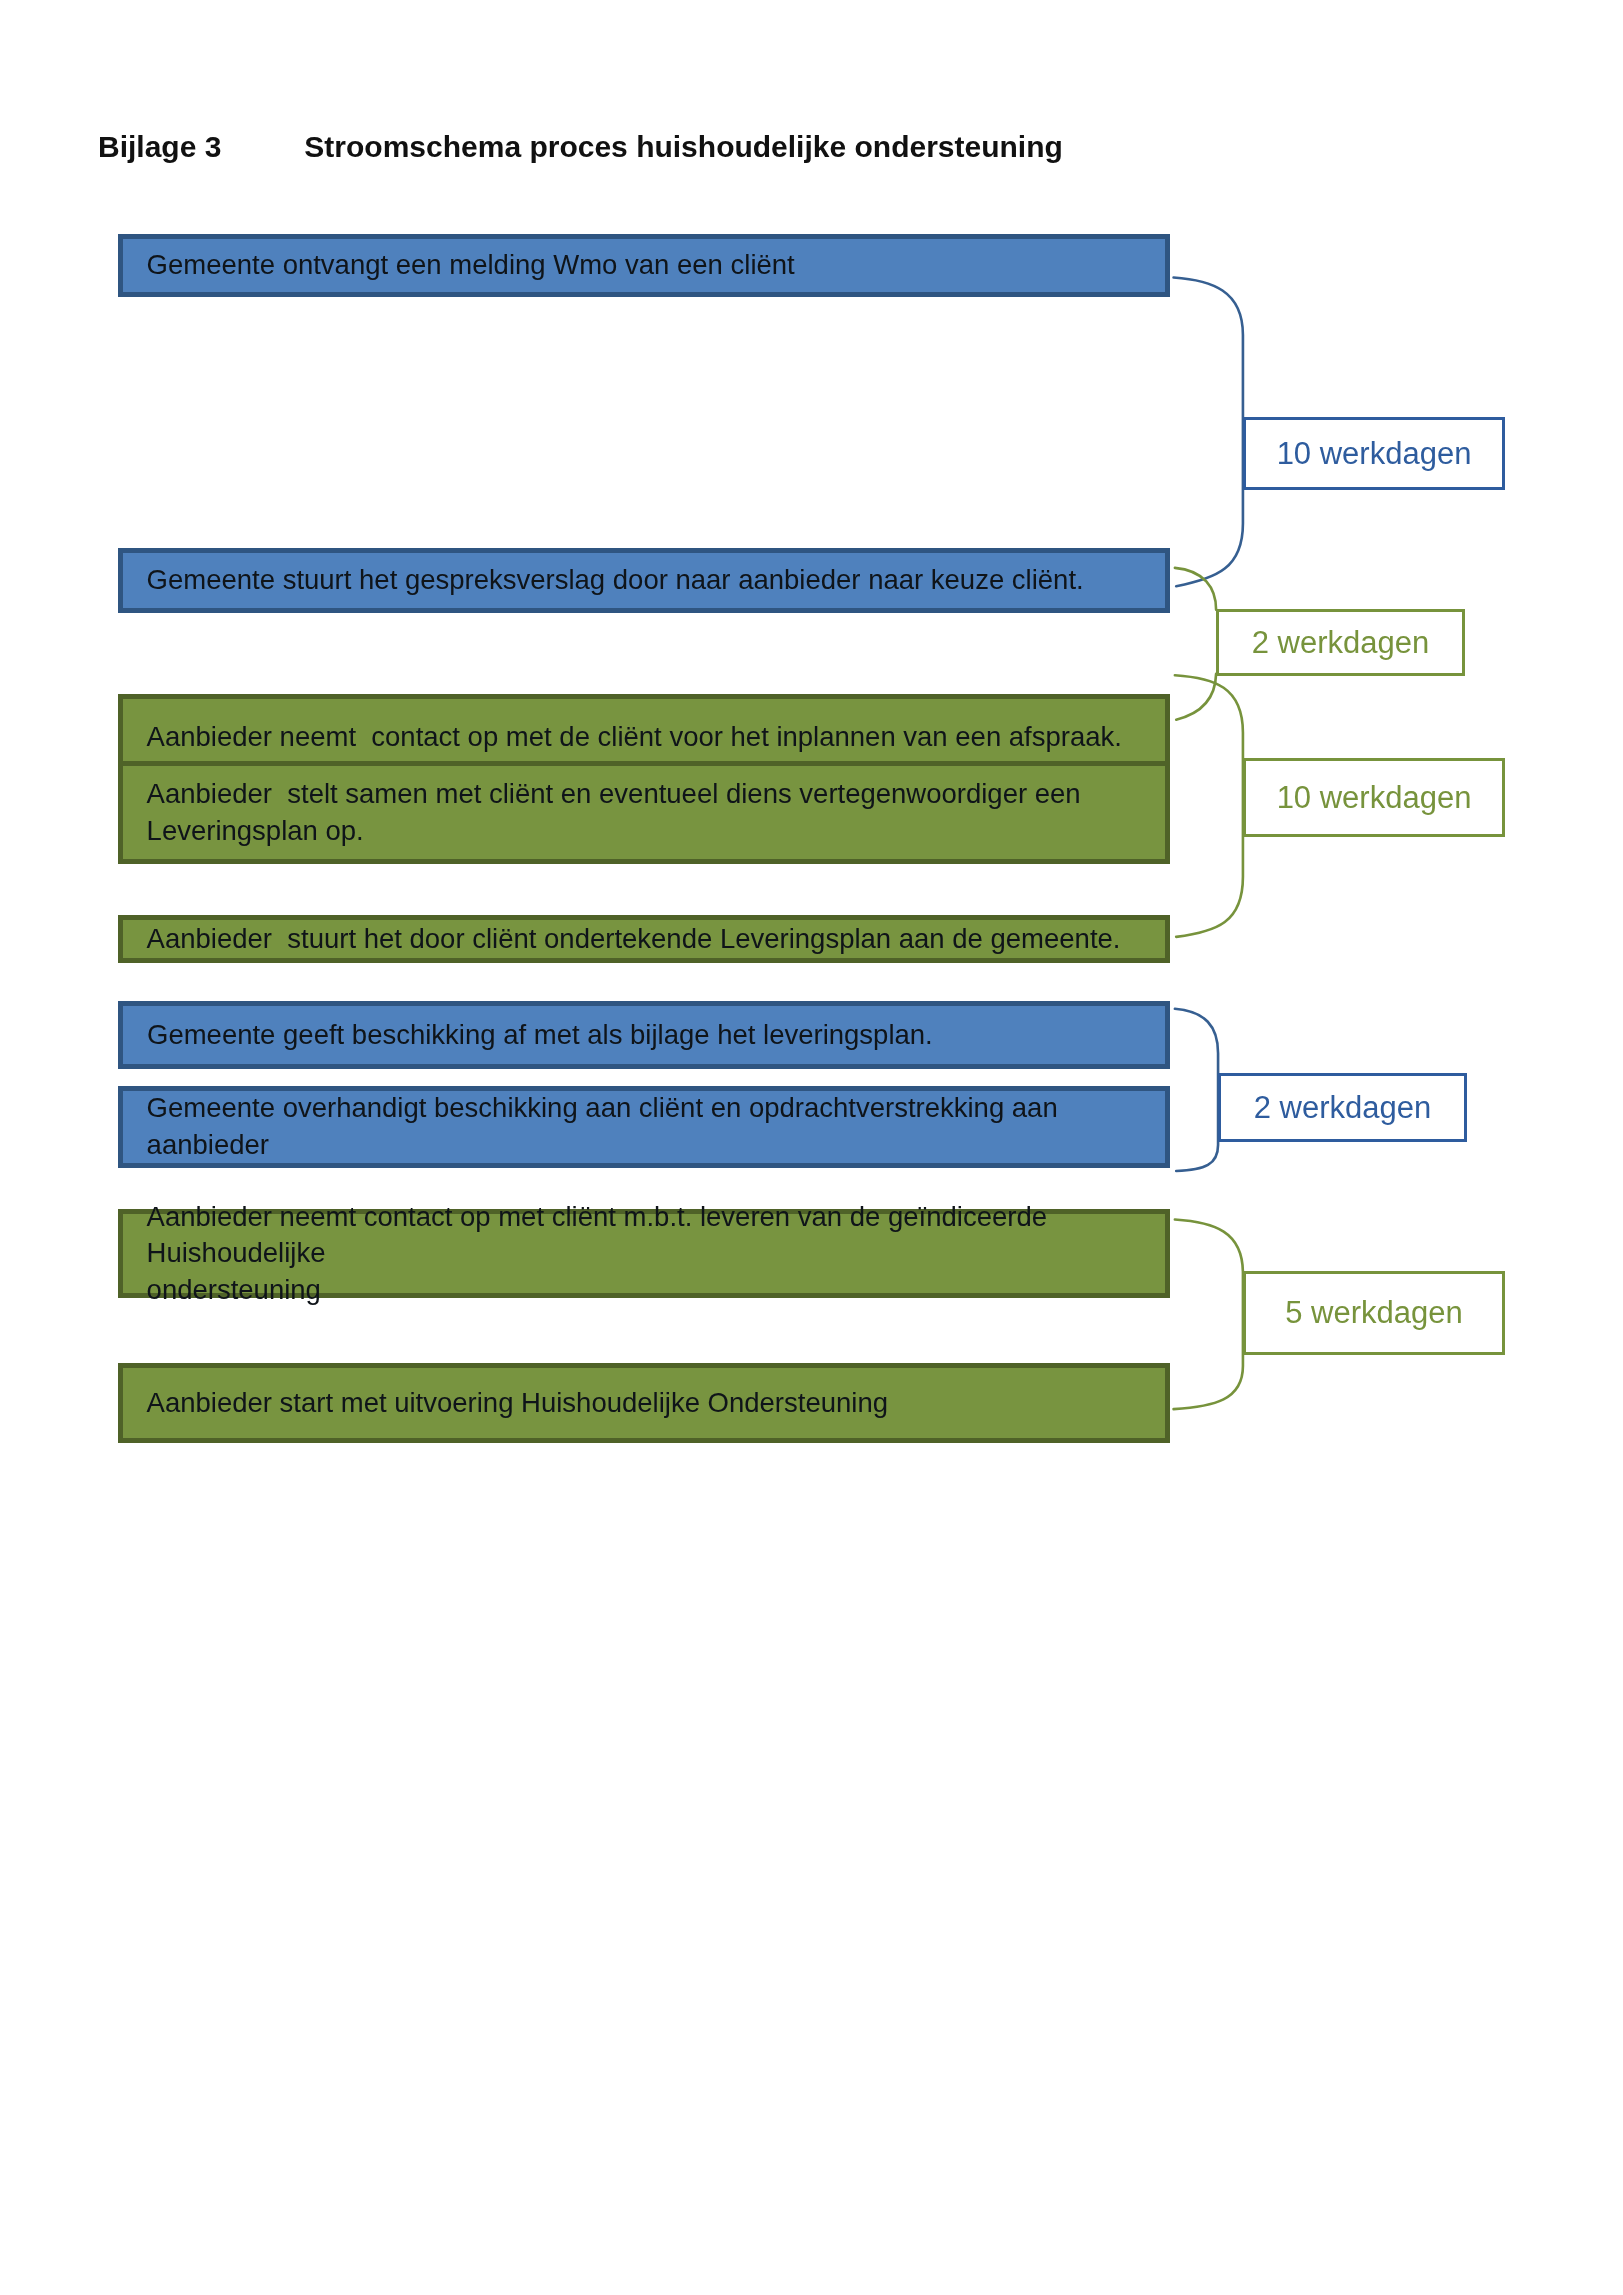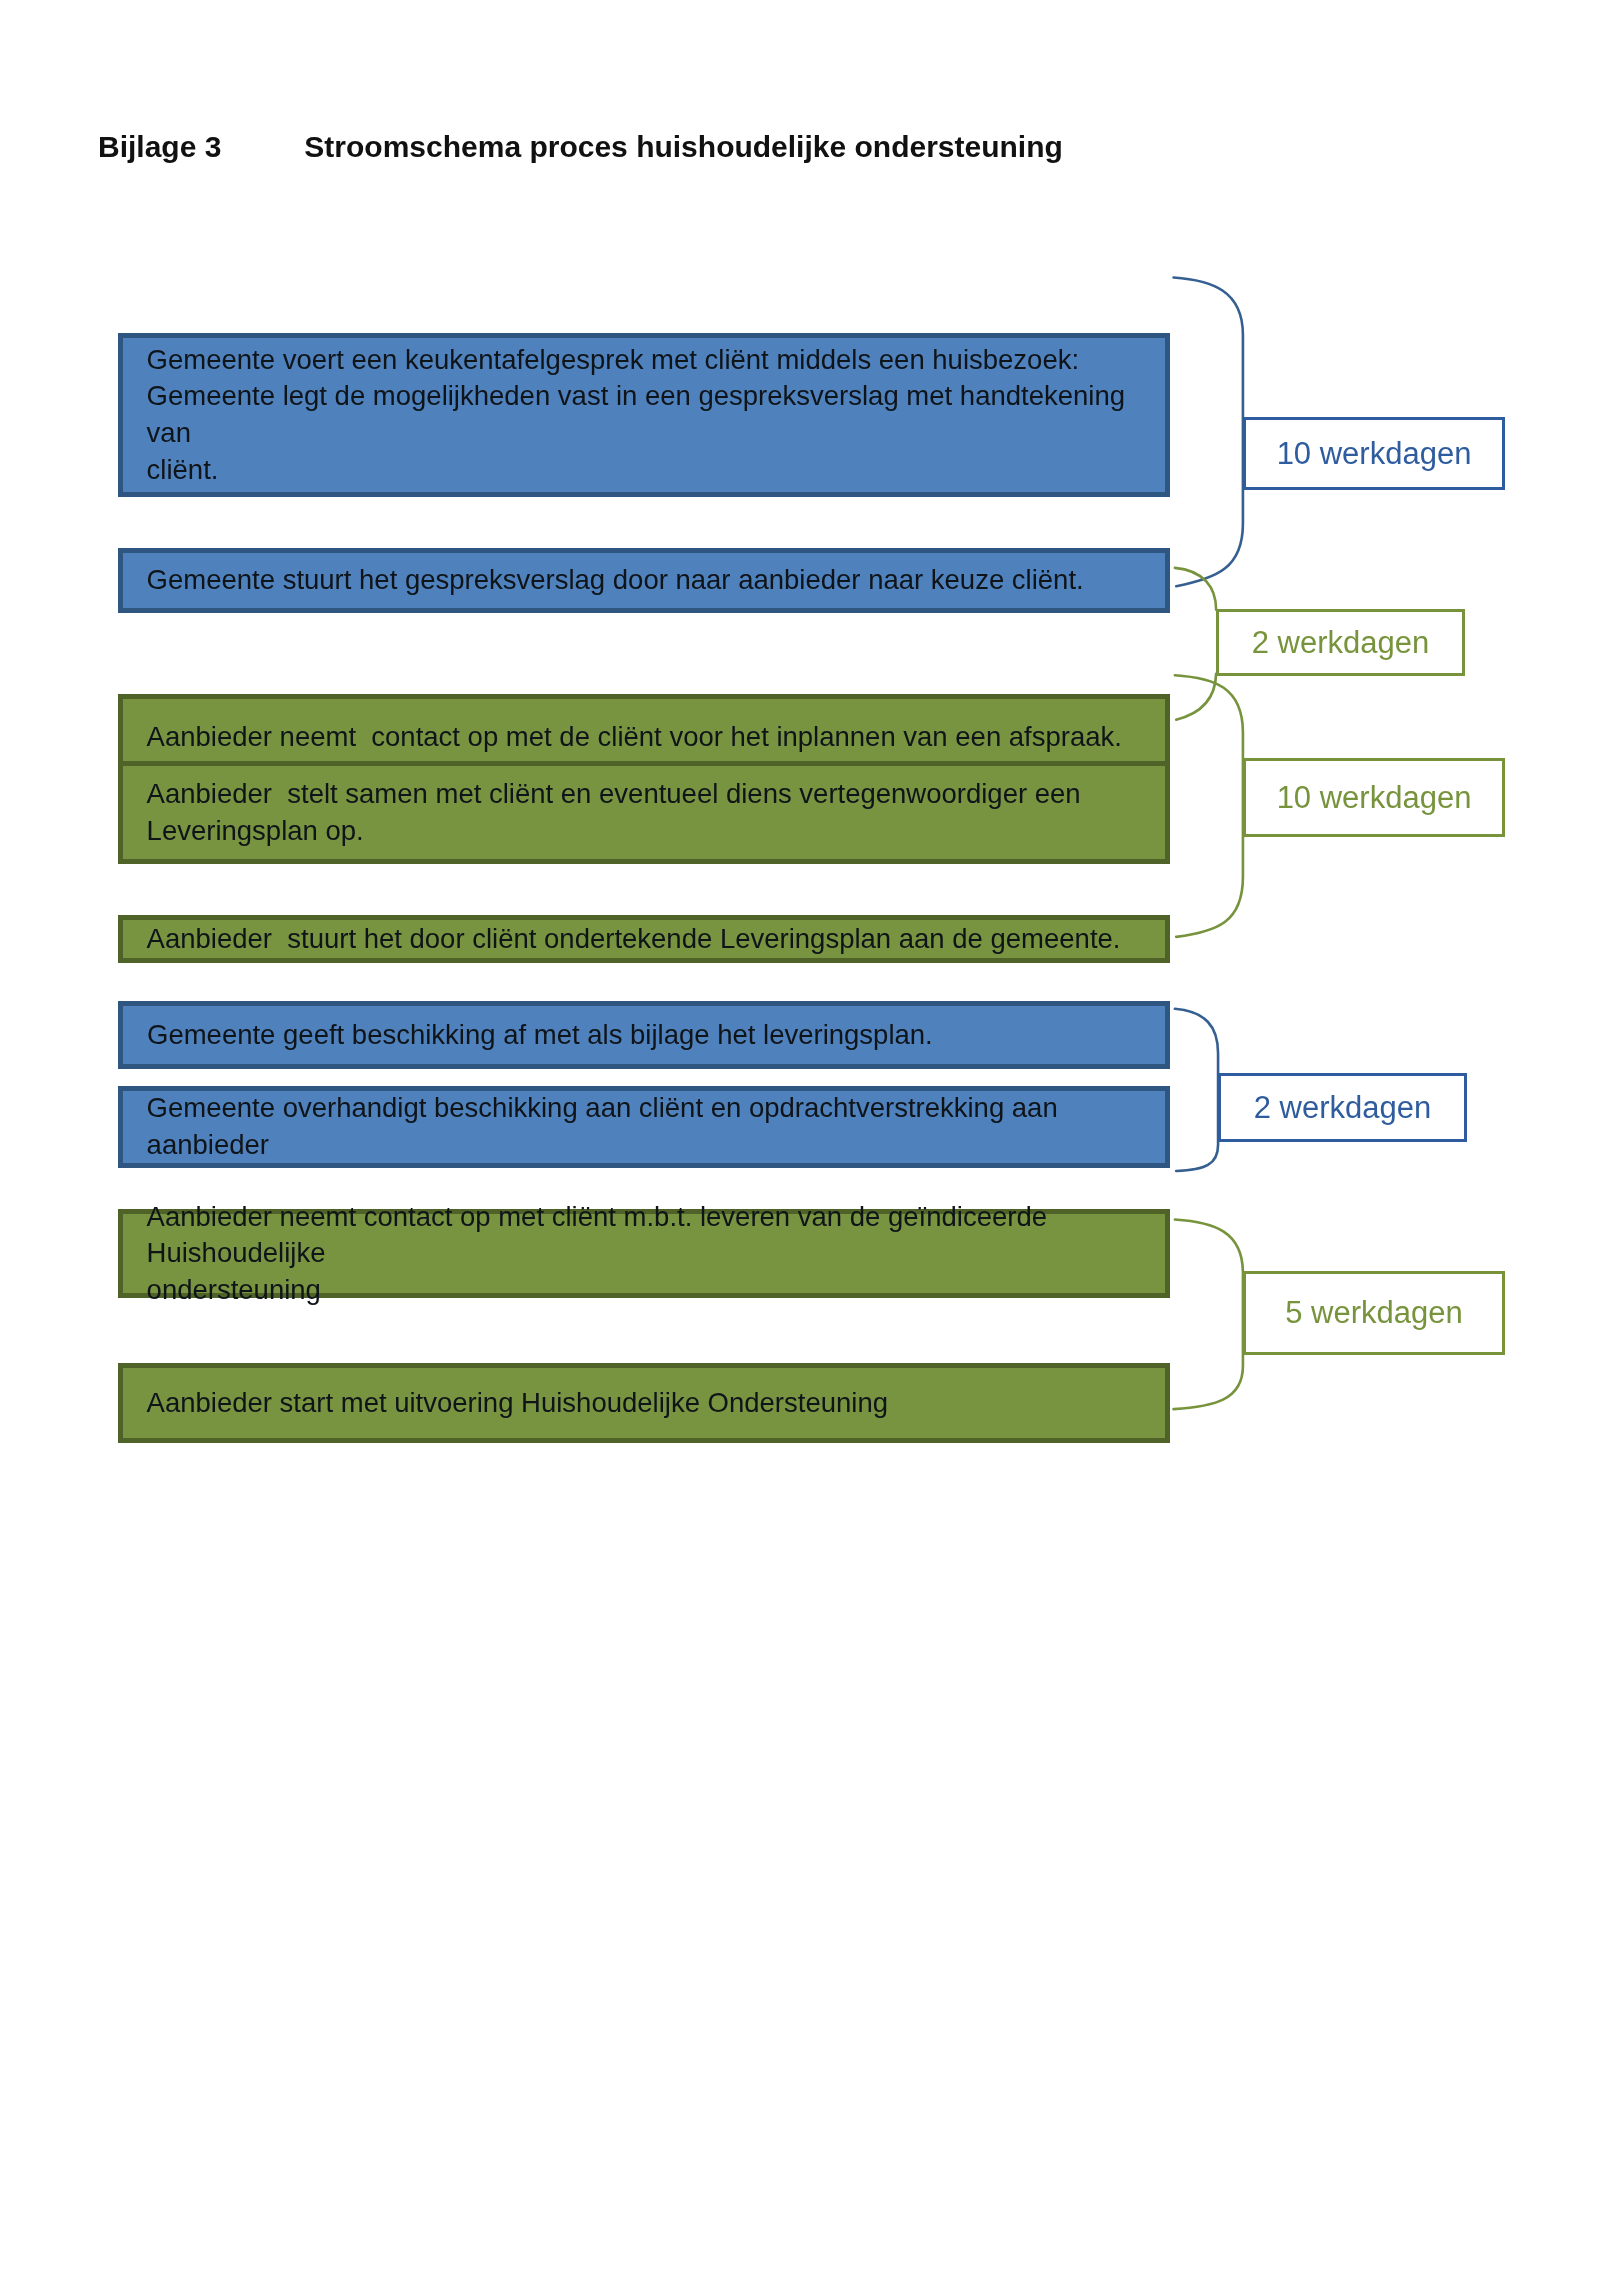--- a/index.html
+++ b/index.html
@@ -56,23 +56,21 @@
 
   <svg class="brackets" viewBox="0 0 2481 3508" xmlns="http://www.w3.org/2000/svg">
     <path class="blue" d="M 1794 424 C 1852 428 1900 444 1900 512 L 1900 800 C 1900 868 1860 884 1798 896"></path>
     <path class="green" d="M 1796 868 C 1840 872 1859 898 1859 932"></path>
     <path class="green" d="M 1859 1030 C 1858 1066 1838 1090 1798 1100"></path>
     <path class="green" d="M 1796 1032 C 1856 1036 1900 1050 1900 1120 L 1900 1340 C 1900 1410 1860 1424 1798 1432"></path>
     <path class="blue" d="M 1796 1542 C 1842 1546 1862 1568 1862 1610 L 1862 1750 C 1862 1780 1842 1788 1798 1790"></path>
     <path class="green" d="M 1796 1864 C 1856 1868 1900 1882 1900 1946 L 1900 2088 C 1900 2140 1856 2150 1794 2154"></path>
   </svg>
 
-  <div class="flow-box blue b2">Gemeente voert een keukentafelgesprek met cliënt middels een huisbezoek:
-Gemeente legt de mogelijkheden vast in een gespreksverslag met handtekening van
-cliënt.</div>
+  <div class="flow-box blue b1">Gemeente ontvangt een melding Wmo van een cliënt</div>
   <div class="flow-box blue b3">Gemeente stuurt het gespreksverslag door naar aanbieder naar keuze cliënt.</div>
   <div class="flow-box green b4">Aanbieder neemt  contact op met de cliënt voor het inplannen van een afspraak.</div>
   <div class="flow-box green b5">Aanbieder  stelt samen met cliënt en eventueel diens vertegenwoordiger een
 Leveringsplan op.</div>
   <div class="flow-box green b6">Aanbieder  stuurt het door cliënt ondertekende Leveringsplan aan de gemeente.</div>
   <div class="flow-box blue b7">Gemeente geeft beschikking af met als bijlage het leveringsplan.</div>
   <div class="flow-box blue b8">Gemeente overhandigt beschikking aan cliënt en opdrachtverstrekking aan aanbieder</div>
   <div class="flow-box green b9">Aanbieder neemt contact op met cliënt m.b.t. leveren van de geïndiceerde Huishoudelijke
 ondersteuning</div>
   <div class="flow-box green b10">Aanbieder start met uitvoering Huishoudelijke Ondersteuning</div>

